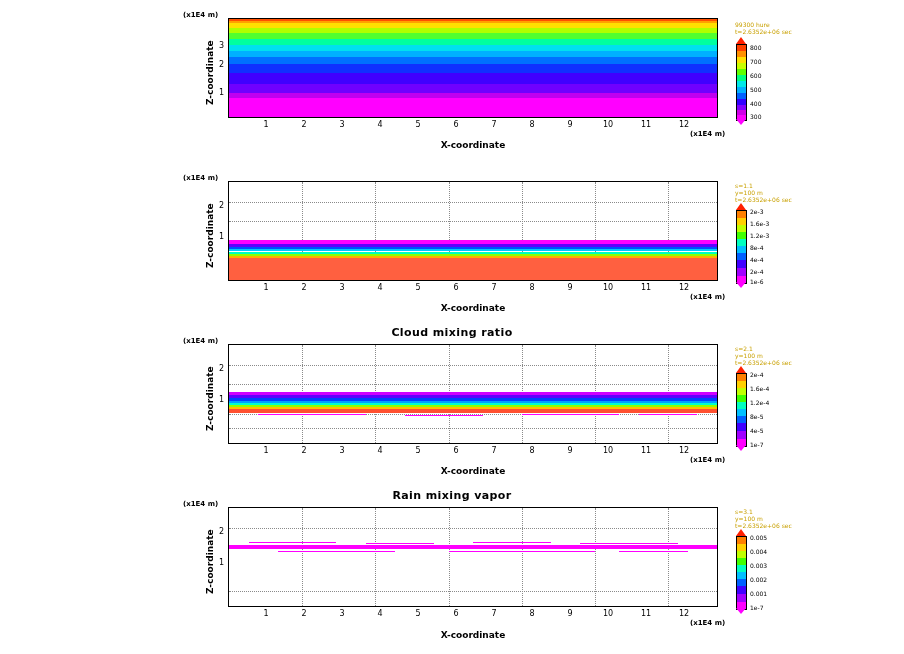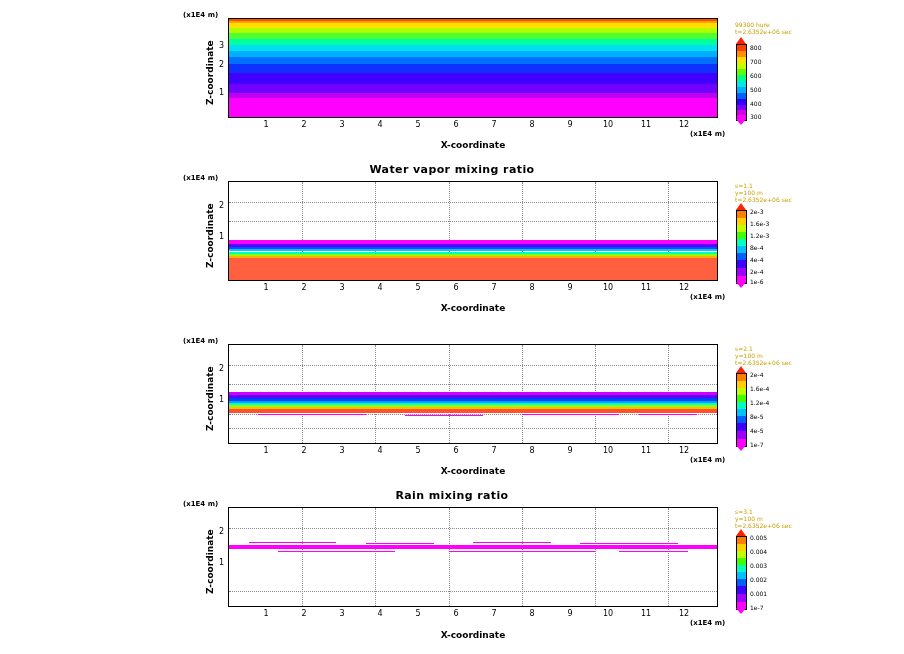--- a/index.html
+++ b/index.html
@@ -200,21 +200,20 @@
   <div class="cbar-arrow-down" style="left:736px;top:119px;border-top:6px solid #ff00ff;"></div>
   <div class="cbar-tick" style="left:750px;top:44px;">800</div>
   <div class="cbar-tick" style="left:750px;top:58px;">700</div>
   <div class="cbar-tick" style="left:750px;top:72px;">600</div>
   <div class="cbar-tick" style="left:750px;top:86px;">500</div>
   <div class="cbar-tick" style="left:750px;top:100px;">400</div>
   <div class="cbar-tick" style="left:750px;top:113px;">300</div>
 </div>
 
 <div class="panel" style="top:163px;height:160px;">
-  <div class="panel-title" style="top:0px;">Water vapor mixing ratio</div>
   <div class="unit-top" style="left:183px;top:11px;">(x1E4 m)</div>
   <div class="plot-area" style="left:228px;top:18px;width:490px;height:100px;">
     <div class="gridrow" style="top:20%;"></div>
     <div class="gridrow" style="top:40%;"></div>
     <div class="gridcol" style="left:15%;"></div>
     <div class="gridcol" style="left:30%;"></div>
     <div class="gridcol" style="left:45%;"></div>
     <div class="gridcol" style="left:60%;"></div>
     <div class="gridcol" style="left:75%;"></div>
     <div class="gridcol" style="left:90%;"></div>
@@ -264,20 +263,21 @@
   <div class="cbar-tick" style="left:750px;top:45px;">2e-3</div>
   <div class="cbar-tick" style="left:750px;top:57px;">1.6e-3</div>
   <div class="cbar-tick" style="left:750px;top:69px;">1.2e-3</div>
   <div class="cbar-tick" style="left:750px;top:81px;">8e-4</div>
   <div class="cbar-tick" style="left:750px;top:93px;">4e-4</div>
   <div class="cbar-tick" style="left:750px;top:105px;">2e-4</div>
   <div class="cbar-tick" style="left:750px;top:115px;">1e-6</div>
 </div>
 
 <div class="panel" style="top:326px;height:160px;">
+  <div class="panel-title" style="top:0px;">Cloud mixing ratio</div>
   <div class="unit-top" style="left:183px;top:11px;">(x1E4 m)</div>
   <div class="plot-area" style="left:228px;top:18px;width:490px;height:100px;">
     <div class="gridrow" style="top:20%;"></div>
     <div class="gridrow" style="top:40%;"></div>
     <div class="gridrow" style="top:70%;"></div>
     <div class="gridrow" style="top:85%;"></div>
     <div class="gridcol" style="left:15%;"></div>
     <div class="gridcol" style="left:30%;"></div>
     <div class="gridcol" style="left:45%;"></div>
     <div class="gridcol" style="left:60%;"></div>
@@ -332,21 +332,21 @@
   <div class="cbar-arrow-down" style="left:736px;top:119px;border-top:6px solid #ff00ff;"></div>
   <div class="cbar-tick" style="left:750px;top:45px;">2e-4</div>
   <div class="cbar-tick" style="left:750px;top:59px;">1.6e-4</div>
   <div class="cbar-tick" style="left:750px;top:73px;">1.2e-4</div>
   <div class="cbar-tick" style="left:750px;top:87px;">8e-5</div>
   <div class="cbar-tick" style="left:750px;top:101px;">4e-5</div>
   <div class="cbar-tick" style="left:750px;top:115px;">1e-7</div>
 </div>
 
 <div class="panel" style="top:489px;height:165px;">
-  <div class="panel-title" style="top:0px;">Rain mixing ratio</div>
+  <div class="panel-title" style="top:0px;">Rain mixing vapor</div>
   <div class="unit-top" style="left:183px;top:11px;">(x1E4 m)</div>
   <div class="plot-area" style="left:228px;top:18px;width:490px;height:100px;">
     <div class="gridrow" style="top:20%;"></div>
     <div class="gridrow" style="top:40%;"></div>
     <div class="gridrow" style="top:85%;"></div>
     <div class="gridcol" style="left:15%;"></div>
     <div class="gridcol" style="left:30%;"></div>
     <div class="gridcol" style="left:45%;"></div>
     <div class="gridcol" style="left:60%;"></div>
     <div class="gridcol" style="left:75%;"></div>

